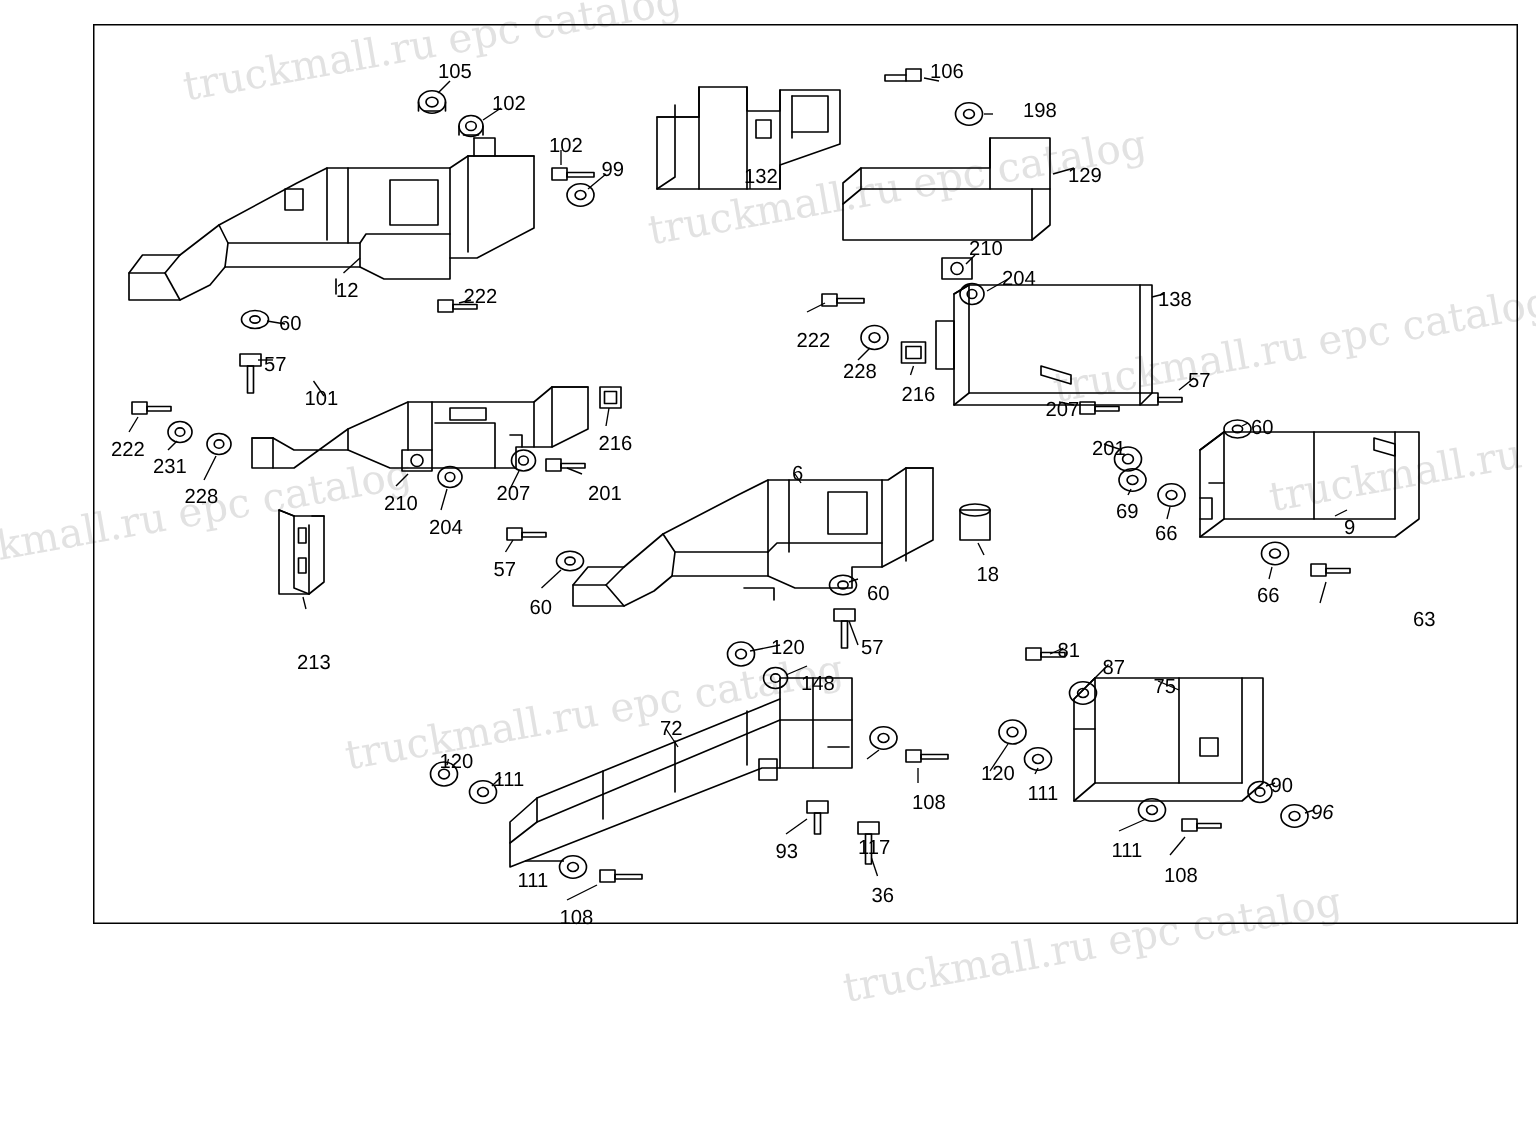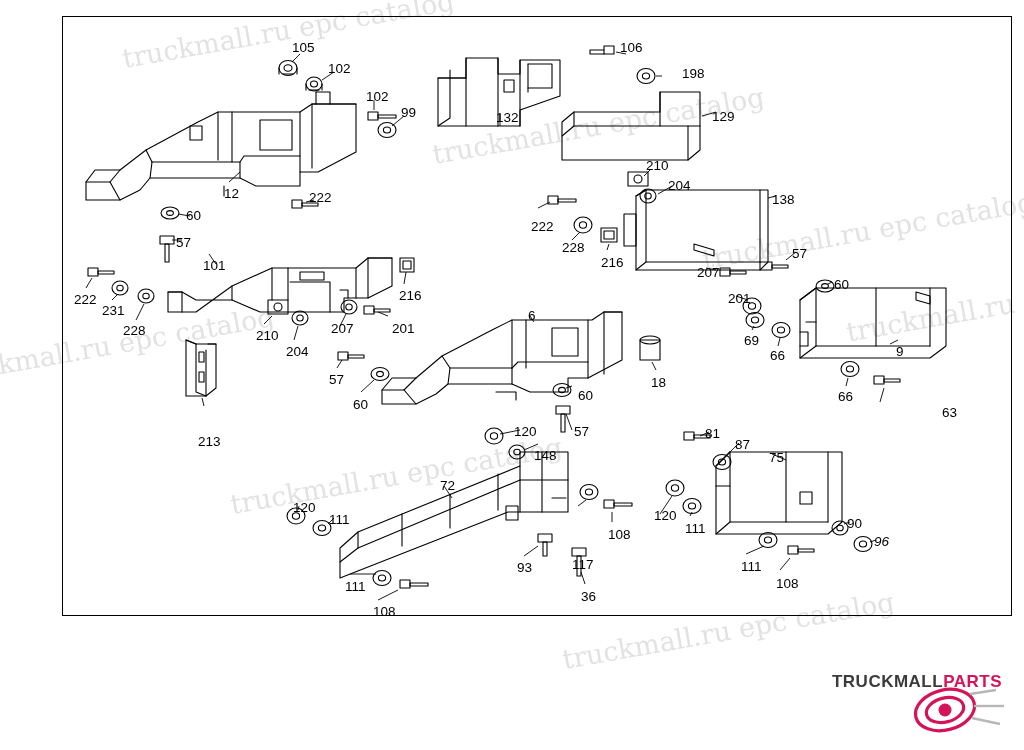--- a/index.html
+++ b/index.html
@@ -566,30 +566,13 @@
       <div class="callout" style="left: 847px; top: 516px;">90</div>
       <div class="callout" style="left: 874px; top: 534px; font-style: italic;">96</div>
       <div class="callout" style="left: 517px; top: 560px;">93</div>
       <div class="callout" style="left: 581px; top: 589px;">36</div>
       <div class="callout" style="left: 741px; top: 559px;">111</div>
       <div class="callout" style="left: 776px; top: 576px;">108</div>
       <div class="callout" style="left: 345px; top: 579px;">111</div>
       <div class="callout" style="left: 373px; top: 604px;">108</div>
     </div>
 
-  <div class="brand">
-    <svg viewBox="0 0 190 70" width="190" height="70">
-      <g fill="none" stroke="#d4145a" stroke-width="3.2">
-        <ellipse cx="125" cy="44" rx="30" ry="20" transform="rotate(-14 125 44)"></ellipse>
-        <ellipse cx="125" cy="44" rx="19" ry="12" transform="rotate(-14 125 44)"></ellipse>
-      </g>
-      <circle cx="125" cy="44" r="6.5" fill="#d4145a"></circle>
-      <g stroke="#b7b7b7" stroke-width="2.4" fill="none">
-        <path d="M150 28 L176 24"></path>
-        <path d="M154 40 L184 40"></path>
-        <path d="M152 52 L180 58"></path>
-      </g>
-    </svg>
-    <div class="brand-text">
-      <span class="b1">TRUCKMALL</span><span class="b2">PARTS</span>
-    </div>
-  </div>
 </div>
 
 </body></html>

